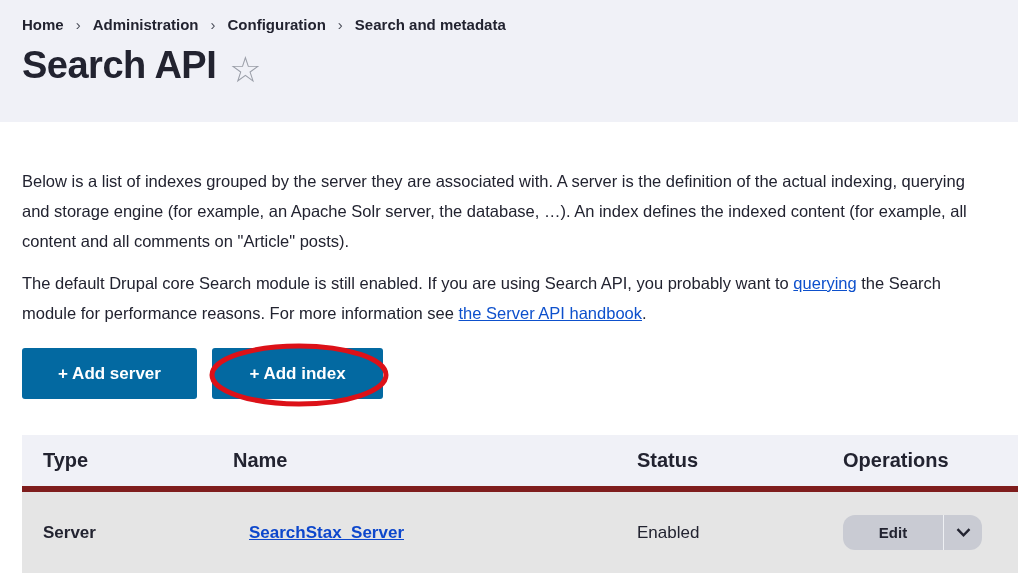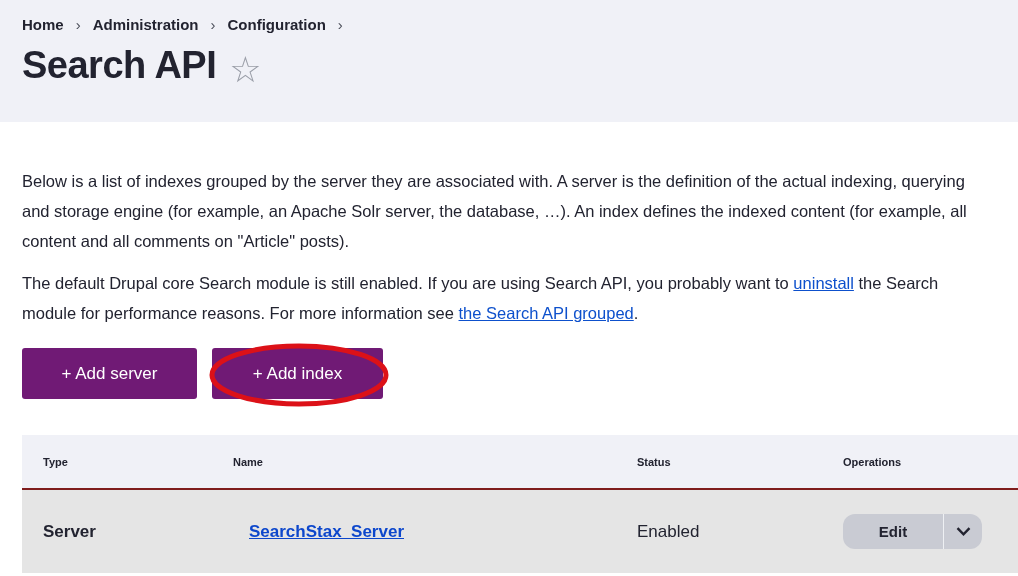--- a/index.html
+++ b/index.html
@@ -86,25 +86,25 @@
     position: relative;
     margin-top: 20px;
     display: flex;
     gap: 15px;
     height: 51px;
   }
   .btn-primary {
     height: 51px;
     border: none;
     border-radius: 3px;
-    background: #701a75;
+    background: #0369a1;
     color: #ffffff;
     font-family: "Liberation Sans", sans-serif;
     font-size: 17px;
-    font-weight: 400;
+    font-weight: 700;
     cursor: pointer;
   }
   .btn-add-server { width: 175px; }
   .btn-add-index { width: 171px; text-align: center; }
   .annotation-svg {
     position: absolute;
     left: 186px;
     top: -7px;
     pointer-events: none;
   }
@@ -113,25 +113,25 @@
   table.listing {
     margin-top: 36px;
     width: 1128px;
     border-collapse: collapse;
     table-layout: fixed;
   }
   table.listing th {
     background: #f0f1f7;
     height: 54px;
     text-align: left;
-    font-size: 11px;
+    font-size: 20px;
     font-weight: 700;
     color: #222330;
     padding: 0 0 0 21px;
-    border-bottom: 2px solid #7f1d1d;
+    border-bottom: 6px solid #7f1d1d;
   }
   table.listing td {
     height: 84px;
     vertical-align: middle;
     font-size: 17px;
     padding: 0 0 0 21px;
     background: #e5e5e5;
   }
   td.cell-type { font-weight: 700; }
   td.cell-name a {
@@ -180,38 +180,39 @@
 <div class="viewport">
 
   <header class="page-header">
     <nav class="breadcrumb">
       <a>Home</a>
       <span class="sep">›</span>
       <a>Administration</a>
       <span class="sep">›</span>
       <a>Configuration</a>
       <span class="sep">›</span>
+      <a>Search and metadata</a>
     </nav>
     <div class="title-row">
       <h1>Search API</h1>
       <span class="star">☆</span>
     </div>
   </header>
 
   <main>
 
     <div class="para1">
       <div class="tline">Below is a list of indexes grouped by the server they are associated with. A server is the definition of the actual indexing, querying</div>
       <div class="tline">and storage engine (for example, an Apache Solr server, the database, …). An index defines the indexed content (for example, all</div>
       <div class="tline">content and all comments on "Article" posts).</div>
     </div>
 
     <div class="para2">
-      <div class="tline"><span>The default Drupal core Search module is still enabled. If you are using Search API, you probably want to </span><a>uninstall</a><span> the Search</span></div>
-      <div class="tline"><span>module for performance reasons. For more information see </span><a>the Search API grouped</a><span>.</span></div>
+      <div class="tline"><span>The default Drupal core Search module is still enabled. If you are using Search API, you probably want to </span><a>querying</a><span> the Search</span></div>
+      <div class="tline"><span>module for performance reasons. For more information see </span><a>the Server API handbook</a><span>.</span></div>
     </div>
 
     <div class="actions">
       <button class="btn-primary btn-add-server">+ Add server</button>
       <button class="btn-primary btn-add-index">+ Add index</button>
       <svg class="annotation-svg" width="182" height="70" viewBox="0 0 182 70">
         <ellipse cx="91" cy="34" rx="87" ry="29" fill="none" stroke-width="5" stroke="#dc1118"></ellipse>
       </svg>
     </div>
 

